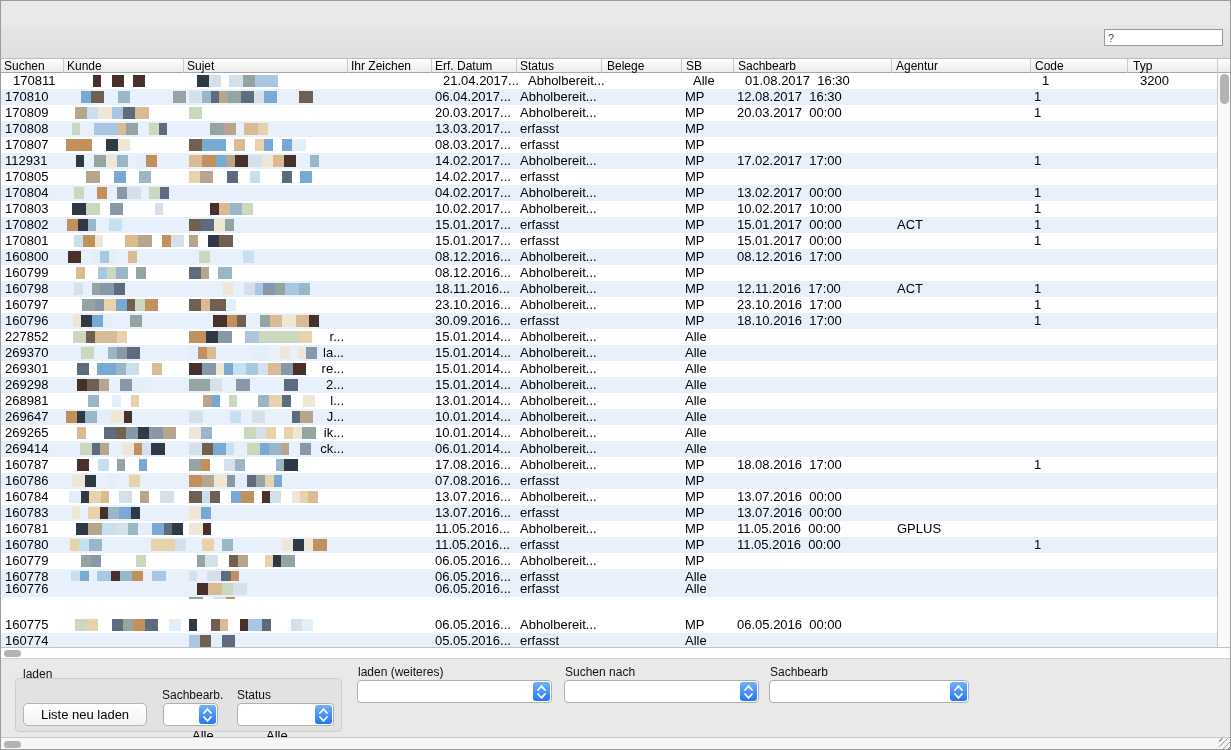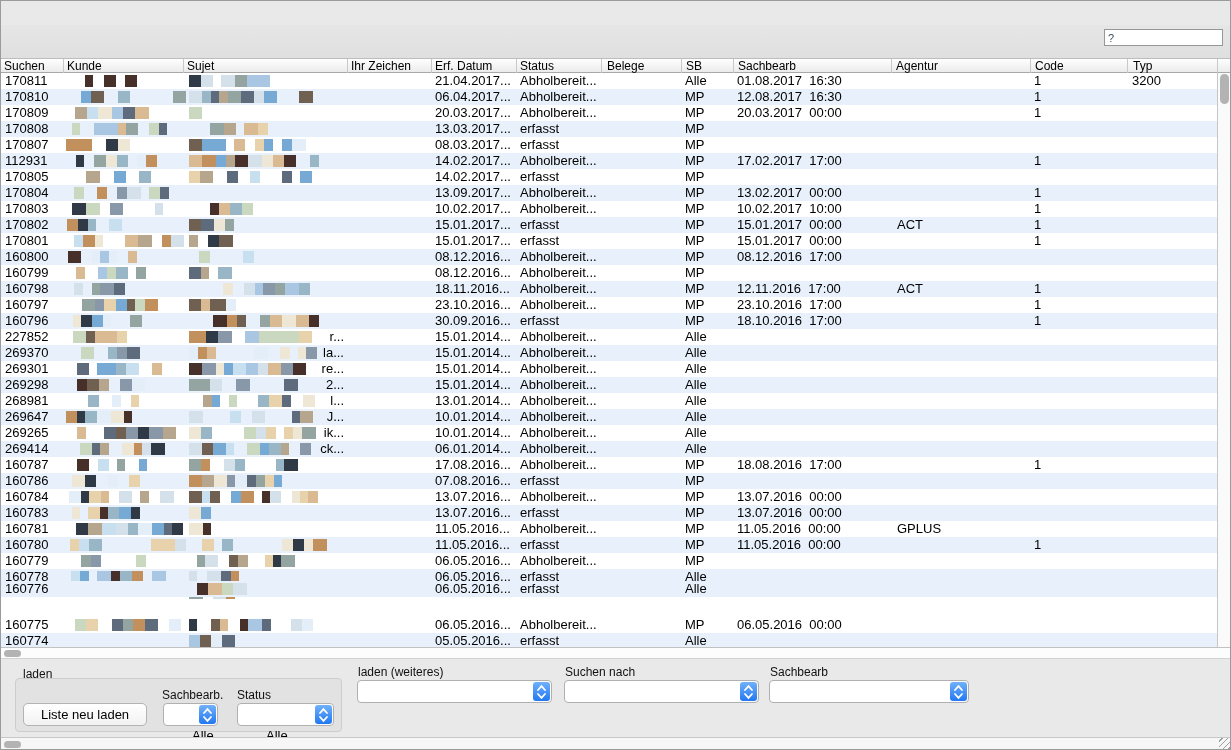--- a/index.html
+++ b/index.html
@@ -94,21 +94,21 @@
     <div class="hcell" style="left:600px;width:80px;padding-left:5px">Belege</div>
     <div class="hcell" style="left:680px;width:52px;padding-left:4px">SB</div>
     <div class="hcell" style="left:732px;width:158px;padding-left:4px">Sachbearb</div>
     <div class="hcell" style="left:890px;width:139px;padding-left:4px">Agentur</div>
     <div class="hcell" style="left:1029px;width:97px;padding-left:4px">Code</div>
     <div class="hcell" style="left:1126px;width:90px;padding-left:5px">Typ</div>
     <div class="hcell" style="left:1216px;width:15px"></div>
   </div>
 
   <div class="tbody" id="tbody">
-      <div class="row" style="top: 0px;">
+      <div class="row" style="top: 0px; margin-left: 8px;">
         <div class="cell c-auftrag">170811</div>
         <div class="mosaic" style="left: 73px;">
           <span style="width: 11px;"></span>
           <span style="width: 8px; background: rgb(70, 48, 41);"></span>
           <span style="width: 11px;"></span>
           <span style="width: 12px; background: rgb(70, 48, 41);"></span>
           <span style="width: 9px;"></span>
           <span style="width: 12px; background: rgb(70, 48, 41);"></span>
         </div>
         <div class="mosaic" style="left: 188px;">
@@ -308,21 +308,21 @@
           <span style="width: 8px;"></span>
           <span style="width: 11px; background: rgb(203, 216, 192);"></span>
           <span style="width: 9px; background: rgb(93, 107, 125);"></span>
           <span style="width: 13px;"></span>
         </div>
         <div class="mosaic" style="left: 188px;">
           <span style="width: 13px;"></span>
           <span style="width: 12px;"></span>
           <span style="width: 9px;"></span>
         </div>
-        <div class="cell c-erf">13.09.2017...</div>
+        <div class="cell c-erf">04.02.2017...</div>
         <div class="cell c-status">Abholbereit...</div>
         <div class="cell c-sb">MP</div>
         <div class="cell c-end">13.02.2017  00:00</div>
         <div class="cell c-code">1</div>
       </div>
       <div class="row" style="top: 128px;">
         <div class="cell c-auftrag">170803</div>
         <div class="mosaic" style="left: 71px;">
           <span style="width: 14px; background: rgb(47, 58, 70);"></span>
           <span style="width: 14px; background: rgb(203, 216, 192);"></span>

